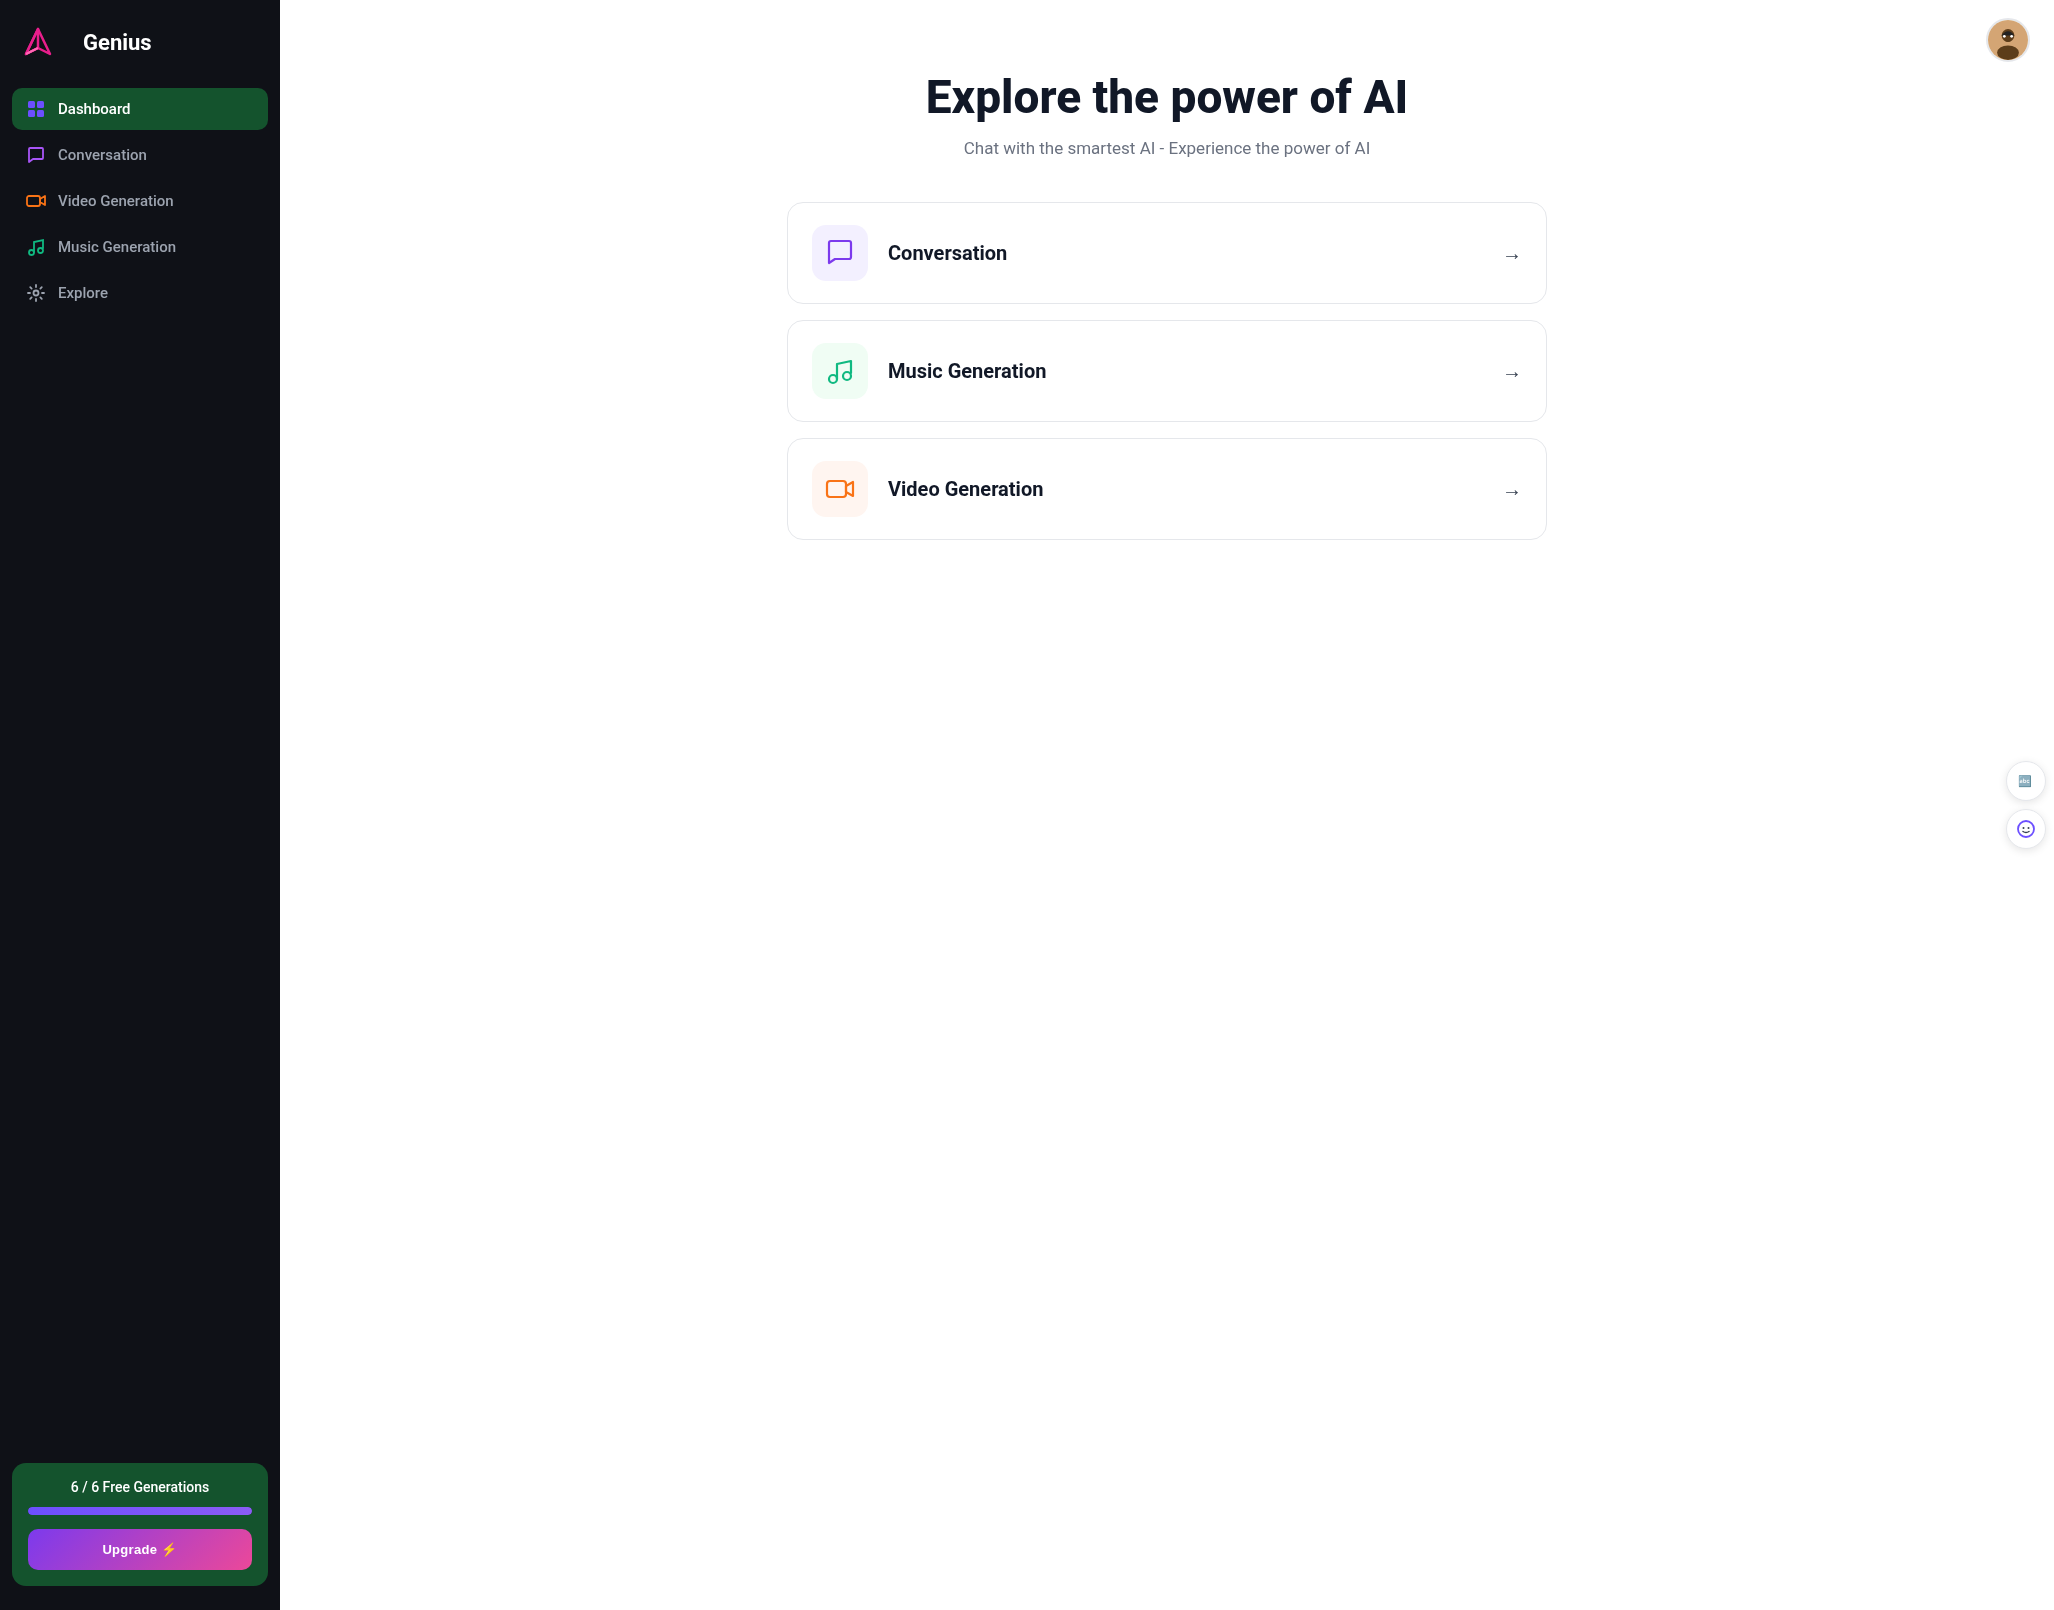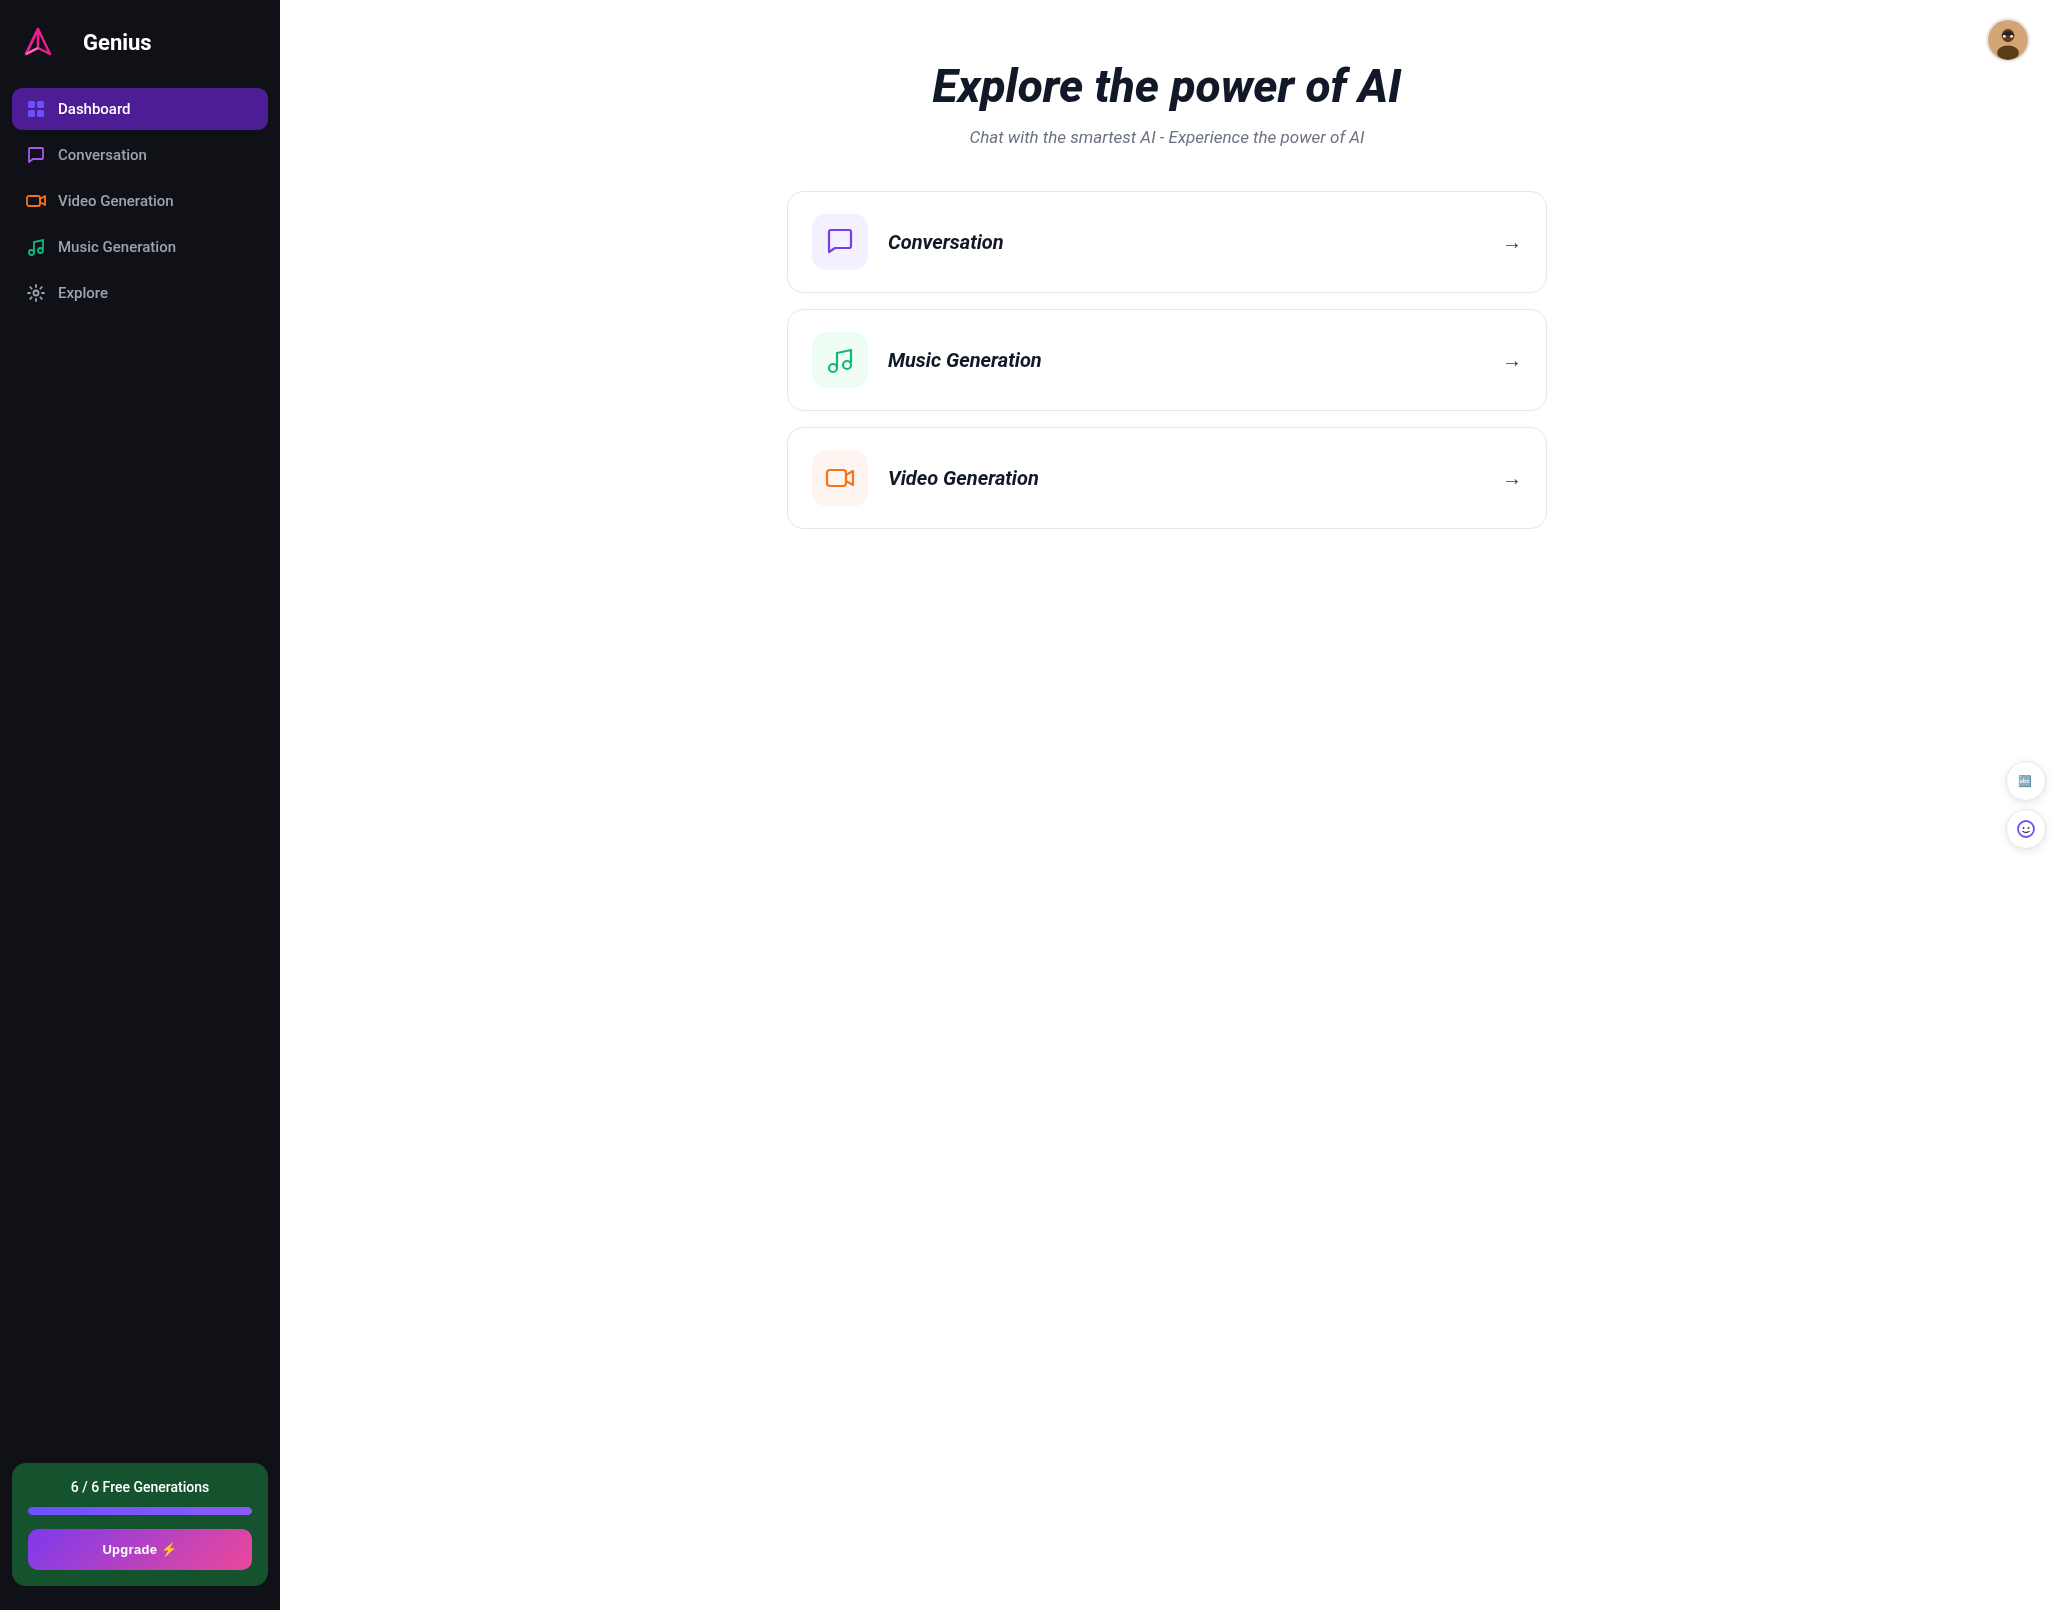--- a/index.html
+++ b/index.html
@@ -58,21 +58,21 @@
       padding: 11px 14px;
       border-radius: 10px;
       cursor: pointer;
       color: #9ca3af;
       font-size: 15px;
       font-weight: 500;
       transition: background 0.15s;
     }
 
     .nav-item.active {
-      background: #4c1d95;
+      background: #14532d;
       color: #fff;
     }
 
     .nav-icon {
       width: 20px;
       height: 20px;
       display: flex;
       align-items: center;
       justify-content: center;
       flex-shrink: 0;
@@ -152,23 +152,22 @@
       justify-content: center;
       border: 2px solid #e5e7eb;
     }
 
     .page-center {
       display: flex;
       flex-direction: column;
       align-items: center;
       padding: 60px 40px 40px 40px;
       max-width: 900px;
-      margin: 0 auto;
+      margin: 11px auto;
       width: 100%;
-      font-style: italic;
     }
 
     .page-title {
       font-size: 46px;
       font-weight: 800;
       color: #111827;
       text-align: center;
       margin-bottom: 14px;
       line-height: 1.15;
     }

